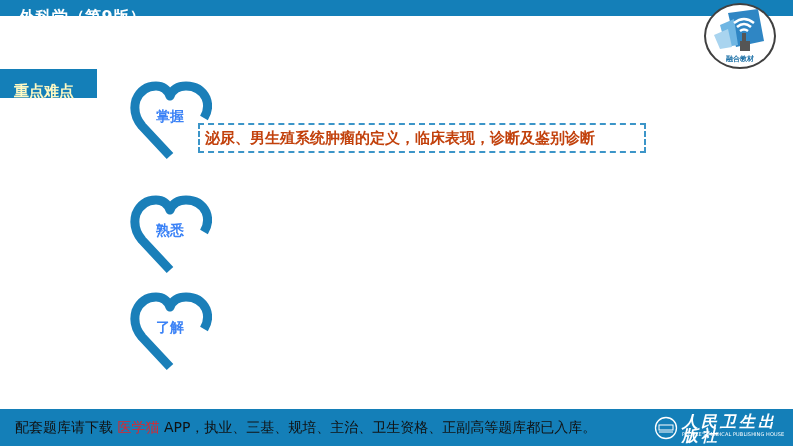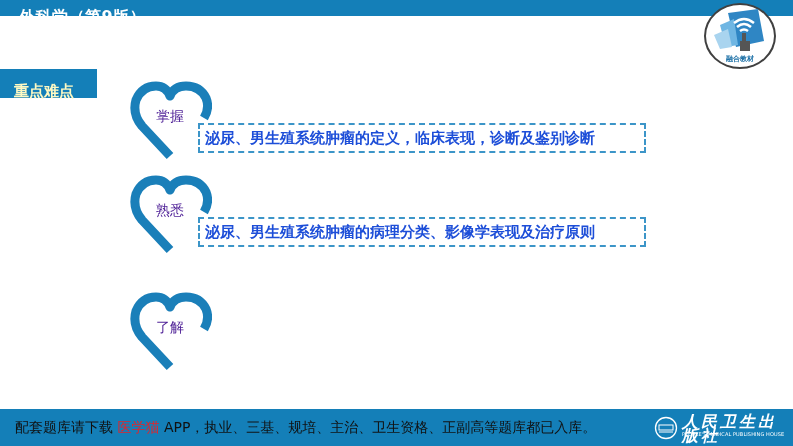--- a/index.html
+++ b/index.html
@@ -27,30 +27,30 @@
     background:#147fb8;
   }
   .section-tag span {
     position:absolute; left:14px; top:4px; color:#fef9c3;
     font-size:15px; font-weight:bold; line-height:20px;margin-top:8px;
   }
   .item { position:absolute; left:128px; width:525px; height:80px; }
   .heart { position:absolute; left:0; top:0; width:84px; height:84px; }
   .heart-label {
     position:absolute; left:27px; top:29px;
-    font-size:14px; font-weight:normal; color:#4c1d95; line-height:18px;
+    font-size:14px; font-weight:bold; color:#3b82f6; line-height:18px;
     background:#ffffff; padding:0 1px;
   }
   .dashbox {
     position:absolute; left:70px; top:45px; width:448px; height:30px;
     border:2px dashed #3c95c8; box-sizing:border-box; background:#ffffff;
   }
   .dashbox span {
     position:absolute; left:5px; top:3px;
-    font-size:15px; font-weight:bold; color:#1d4ed8; line-height:20px;
+    font-size:15px; font-weight:bold; color:#c2410c; line-height:20px;
     white-space:nowrap;
   }
   .footer {
     position:absolute; left:0; top:409px; width:793px; height:37px;
     background:#147fb8;
   }
   .footer-text {
     position:absolute; left:15px; top:8px;
     font-size:14px; color:#111111; line-height:20px; white-space:nowrap;
   }
@@ -96,28 +96,25 @@
 <div class="item" style="top:78px;">
   <svg class="heart" viewBox="0 0 84 84">
     <path d="M42 78 L14 48 Q4 36 8 22 Q14 8 28 8 Q38 8 42 18 Q46 8 58 8 Q72 8 78 20 Q82 30 76 40" fill="none" stroke="#1a7fb9" stroke-width="9" stroke-linejoin="round" stroke-linecap="butt"></path>
   </svg>
   <div class="heart-label">掌握</div>
   <div class="dashbox">
     <span>泌尿、男生殖系统肿瘤的定义，临床表现，诊断及鉴别诊断</span>
   </div>
 </div>
 
-<div class="item" style="top:172px;">
+<div class="item" style="top:192px;">
   <svg class="heart" viewBox="0 0 84 84">
     <path d="M42 78 L14 48 Q4 36 8 22 Q14 8 28 8 Q38 8 42 18 Q46 8 58 8 Q72 8 78 20 Q82 30 76 40" fill="none" stroke="#1a7fb9" stroke-width="9" stroke-linejoin="round" stroke-linecap="butt"></path>
   </svg>
   <div class="heart-label">熟悉</div>
-  <div class="dashbox">
-    <span>泌尿、男生殖系统肿瘤的病理分类、影像学表现及治疗原则</span>
-  </div>
 </div>
 
 <div class="item" style="top:289px;">
   <svg class="heart" viewBox="0 0 84 84">
     <path d="M42 78 L14 48 Q4 36 8 22 Q14 8 28 8 Q38 8 42 18 Q46 8 58 8 Q72 8 78 20 Q82 30 76 40" fill="none" stroke="#1a7fb9" stroke-width="9" stroke-linejoin="round" stroke-linecap="butt"></path>
   </svg>
   <div class="heart-label">了解</div>
 </div>
 
 <div class="footer">

